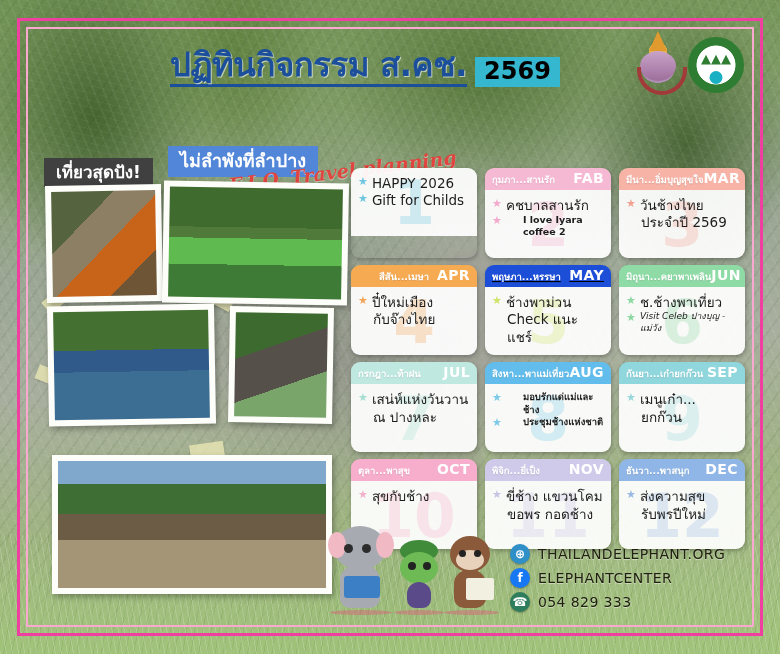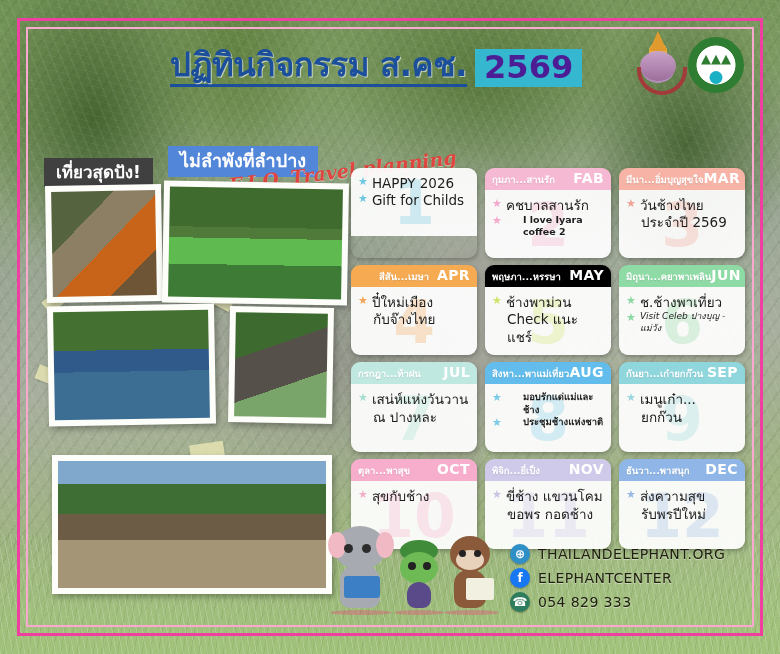--- a/index.html
+++ b/index.html
@@ -45,21 +45,21 @@
   .frame-outer{position:absolute;left:17px;top:18px;right:17px;bottom:18px;
     border:3px solid #ef3fa0;pointer-events:none;}
   .frame-inner{position:absolute;left:26px;top:27px;right:26px;bottom:27px;
     border:2px solid #f9a8cf;pointer-events:none;}
 
   
   .title-wrap{position:absolute;left:170px;top:48px;display:flex;align-items:flex-end;gap:8px;}
   .title-main{font-family:"DejaVu Sans",sans-serif;font-weight:bold;font-size:33px;color:#1b4f9c;
     letter-spacing:-.5px;text-shadow:1px 1px 0 rgba(255,255,255,.6);line-height:1;
     border-bottom:3px solid #1b4f9c;padding-bottom:3px;}
-  .title-year{background:#35b7cf;color:#4c1d95;font-weight:bold;font-size:32px;
+  .title-year{background:#35b7cf;color:#000000;font-weight:bold;font-size:24px;
     padding:2px 9px 4px;line-height:1;}
   .org-lines{position:absolute;right:38px;top:110px;text-align:right;}
   .org-lines div{font-size:12.5px;color:#2d4b34;line-height:1.7;
     text-shadow:0 1px 1px rgba(255,255,255,.65);}
 
   
   .logos{position:absolute;right:36px;top:33px;display:flex;gap:6px;}
   .logo{width:48px;height:62px;position:relative;}
   .logo-crest{background:radial-gradient(circle at 50% 30%, #e8b24a 0 18%, transparent 19%),
     radial-gradient(ellipse 22px 16px at 50% 62%, #b08fb5 0 70%, transparent 72%);}
@@ -260,21 +260,21 @@
         <div class="card-body">
           <div class="bignum" style="color: rgb(243, 166, 90);">4</div>
           <div class="line">
             <span class="star" style="color: rgb(243, 166, 90);">★</span>
             <span class="ltext">ปี๋ใหม่เมือง</span>
           </div>
           <div class="cont">กับจ๊างไทย</div>
         </div>
       </div>
       <div class="card">
-        <div class="card-head" style="background: #000000; text-decoration: underline;">
+        <div class="card-head" style="background: #1d4ed8; text-decoration: underline;">
           <span class="head-th">พฤษภา...หรรษา</span>
           <span class="head-en">MAY</span>
         </div>
         <div class="card-body">
           <div class="bignum" style="color: rgb(207, 227, 106);">5</div>
           <div class="line">
             <span class="star" style="color: rgb(207, 227, 106);">★</span>
             <span class="ltext">ช้างพาม่วน</span>
           </div>
           <div class="cont">Check แนะ แชร์</div>

